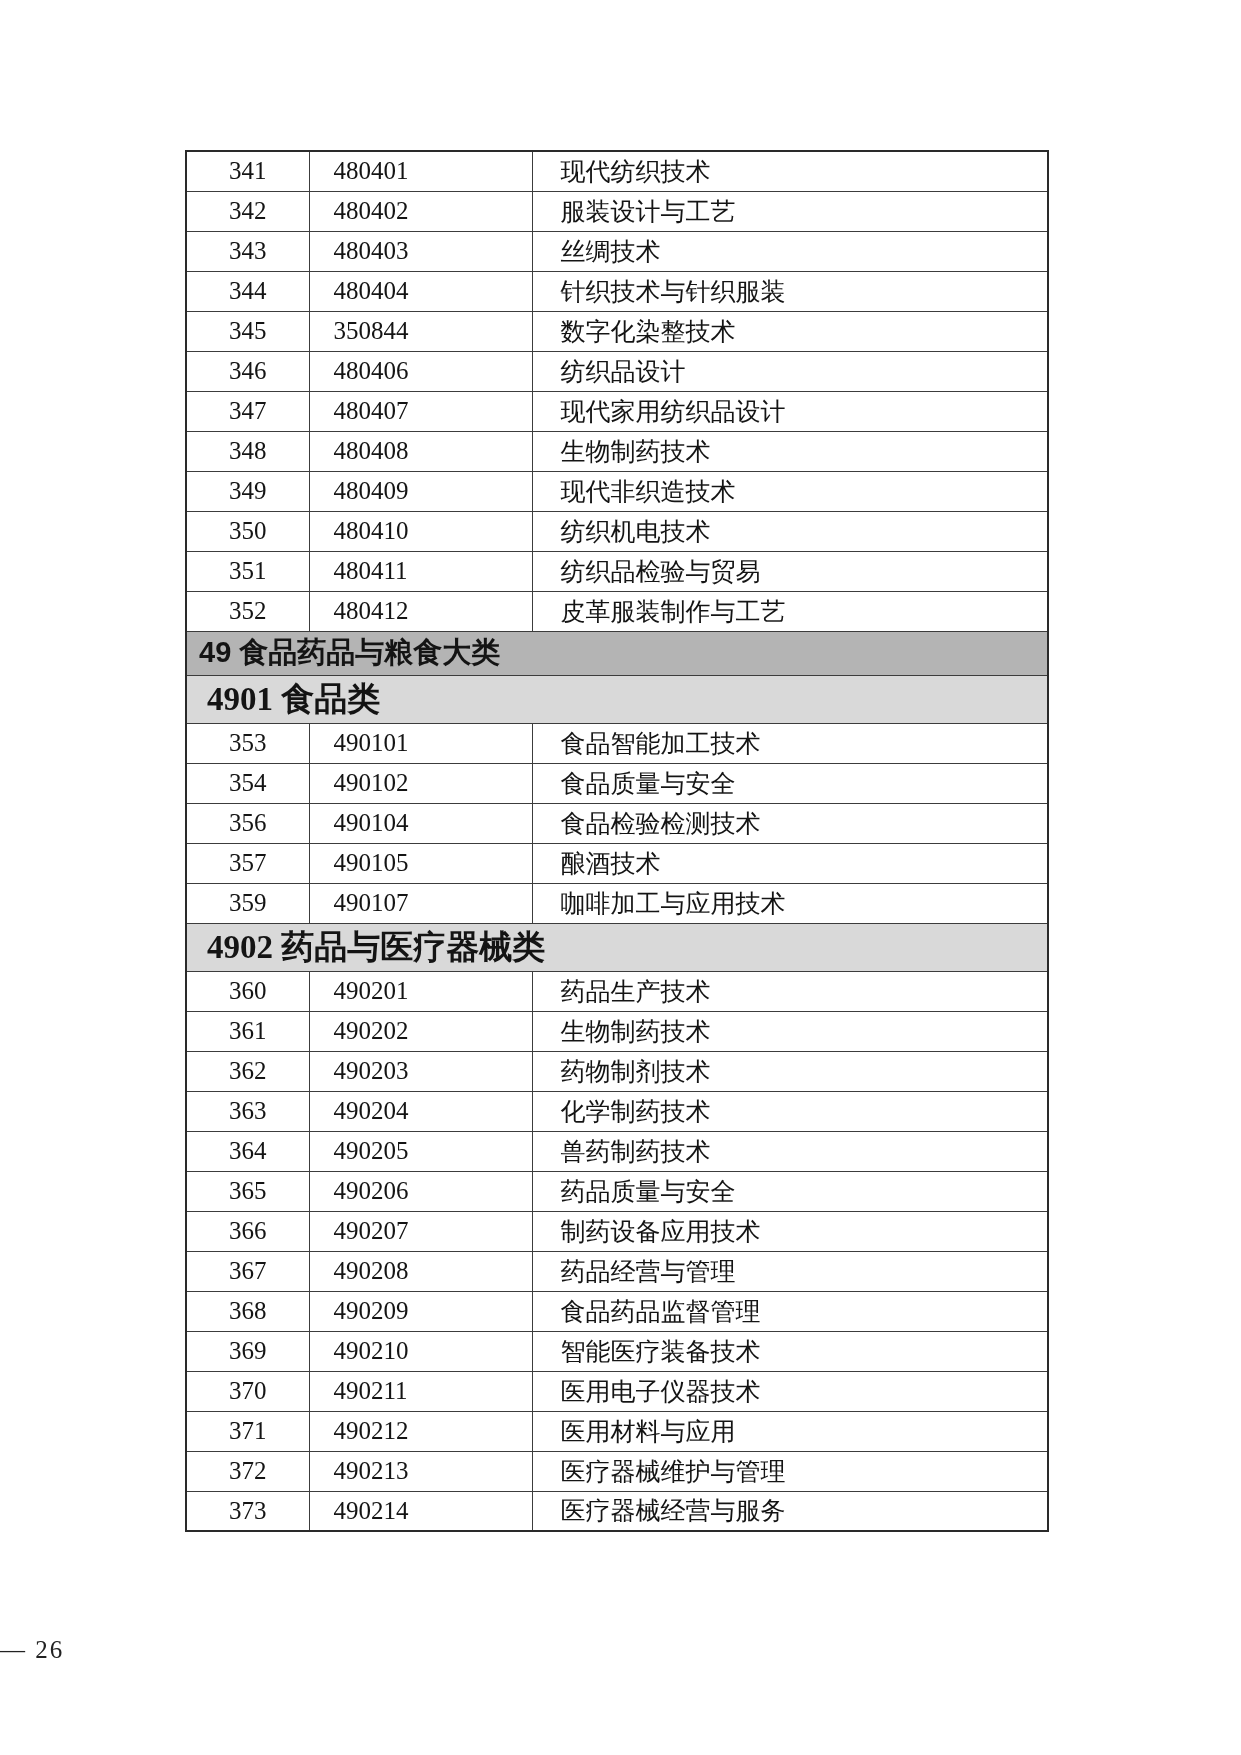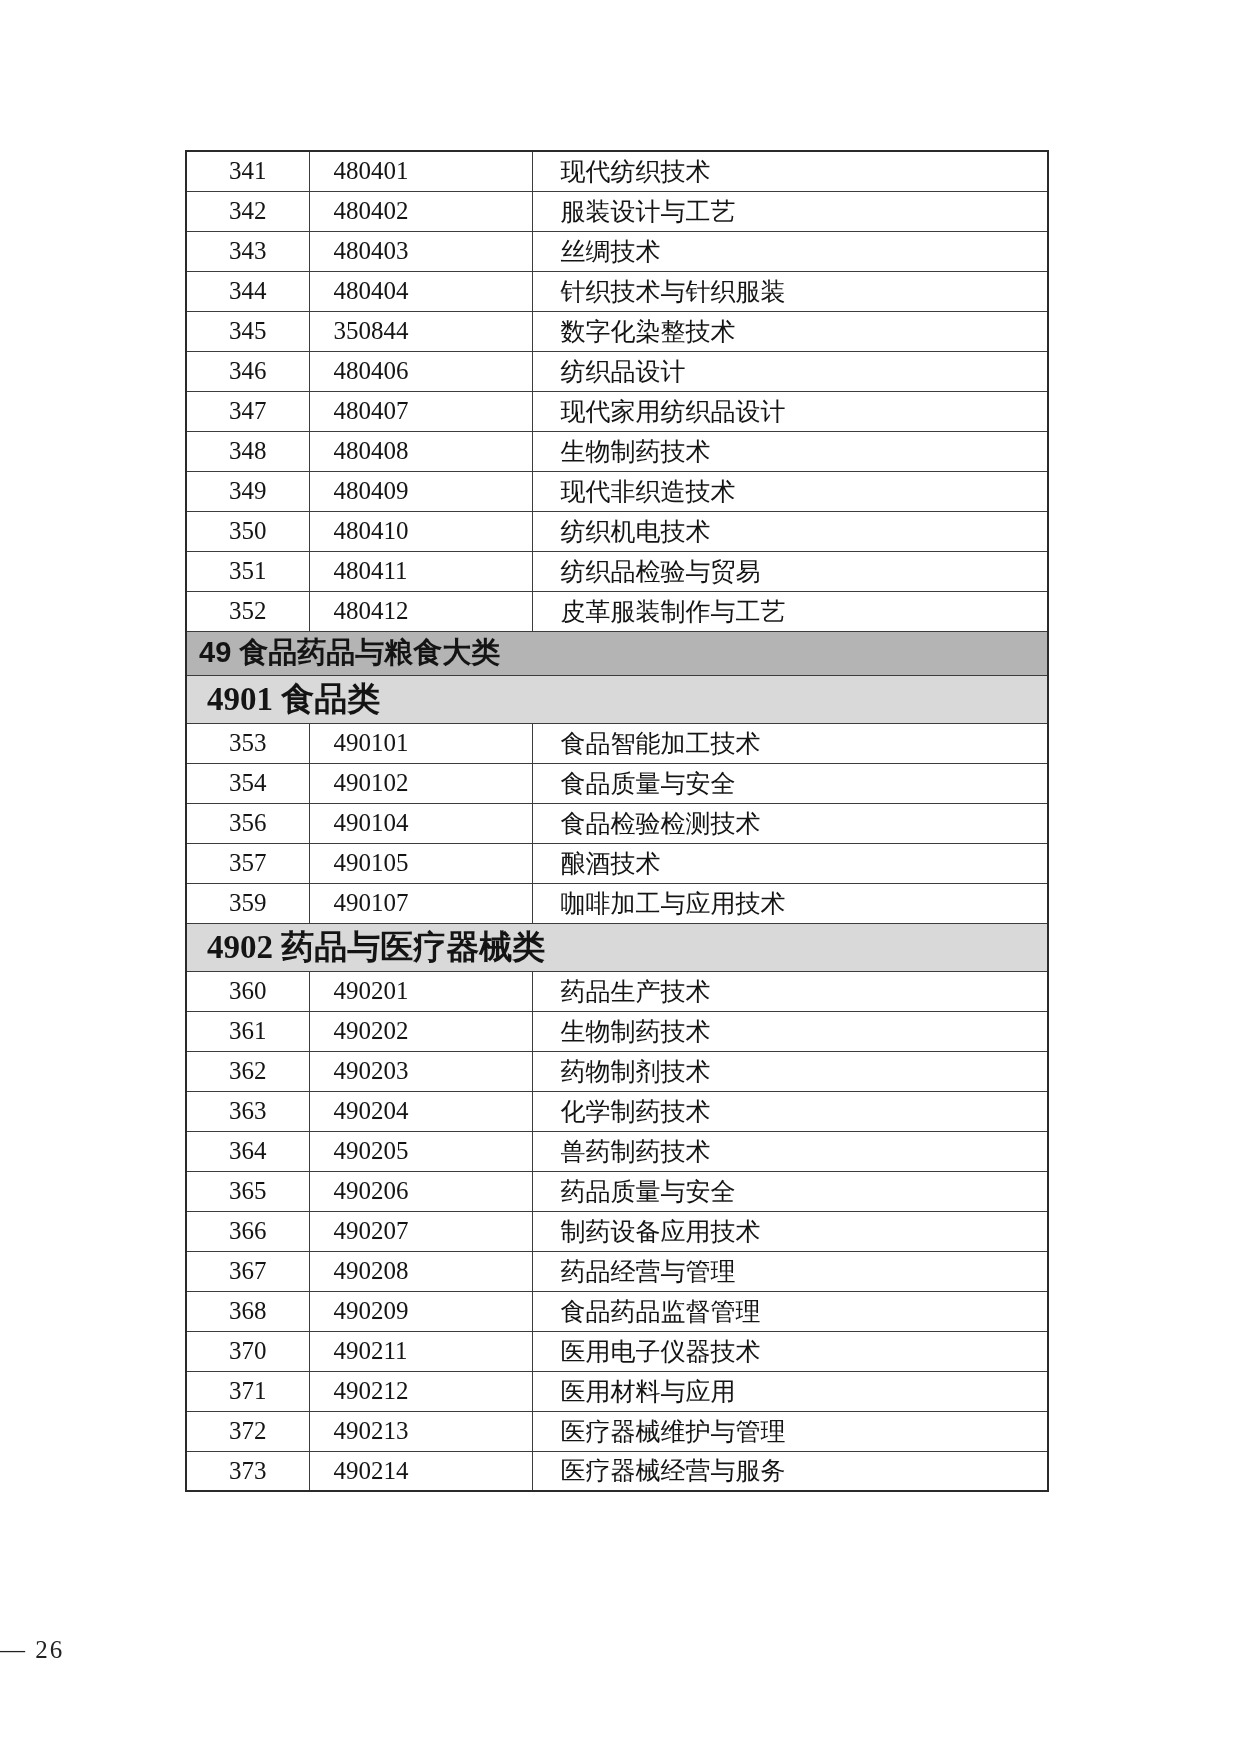--- a/index.html
+++ b/index.html
@@ -198,20 +198,25 @@
         <td class="c-seq">367</td>
         <td class="c-code">490208</td>
         <td class="c-name">药品经营与管理</td>
       </tr>
       <tr class="data-row">
         <td class="c-seq">368</td>
         <td class="c-code">490209</td>
         <td class="c-name">食品药品监督管理</td>
       </tr>
       <tr class="data-row">
+        <td class="c-seq">369</td>
+        <td class="c-code">490210</td>
+        <td class="c-name">智能医疗装备技术</td>
+      </tr>
+      <tr class="data-row">
         <td class="c-seq">370</td>
         <td class="c-code">490211</td>
         <td class="c-name">医用电子仪器技术</td>
       </tr>
       <tr class="data-row">
         <td class="c-seq">371</td>
         <td class="c-code">490212</td>
         <td class="c-name">医用材料与应用</td>
       </tr>
       <tr class="data-row">

